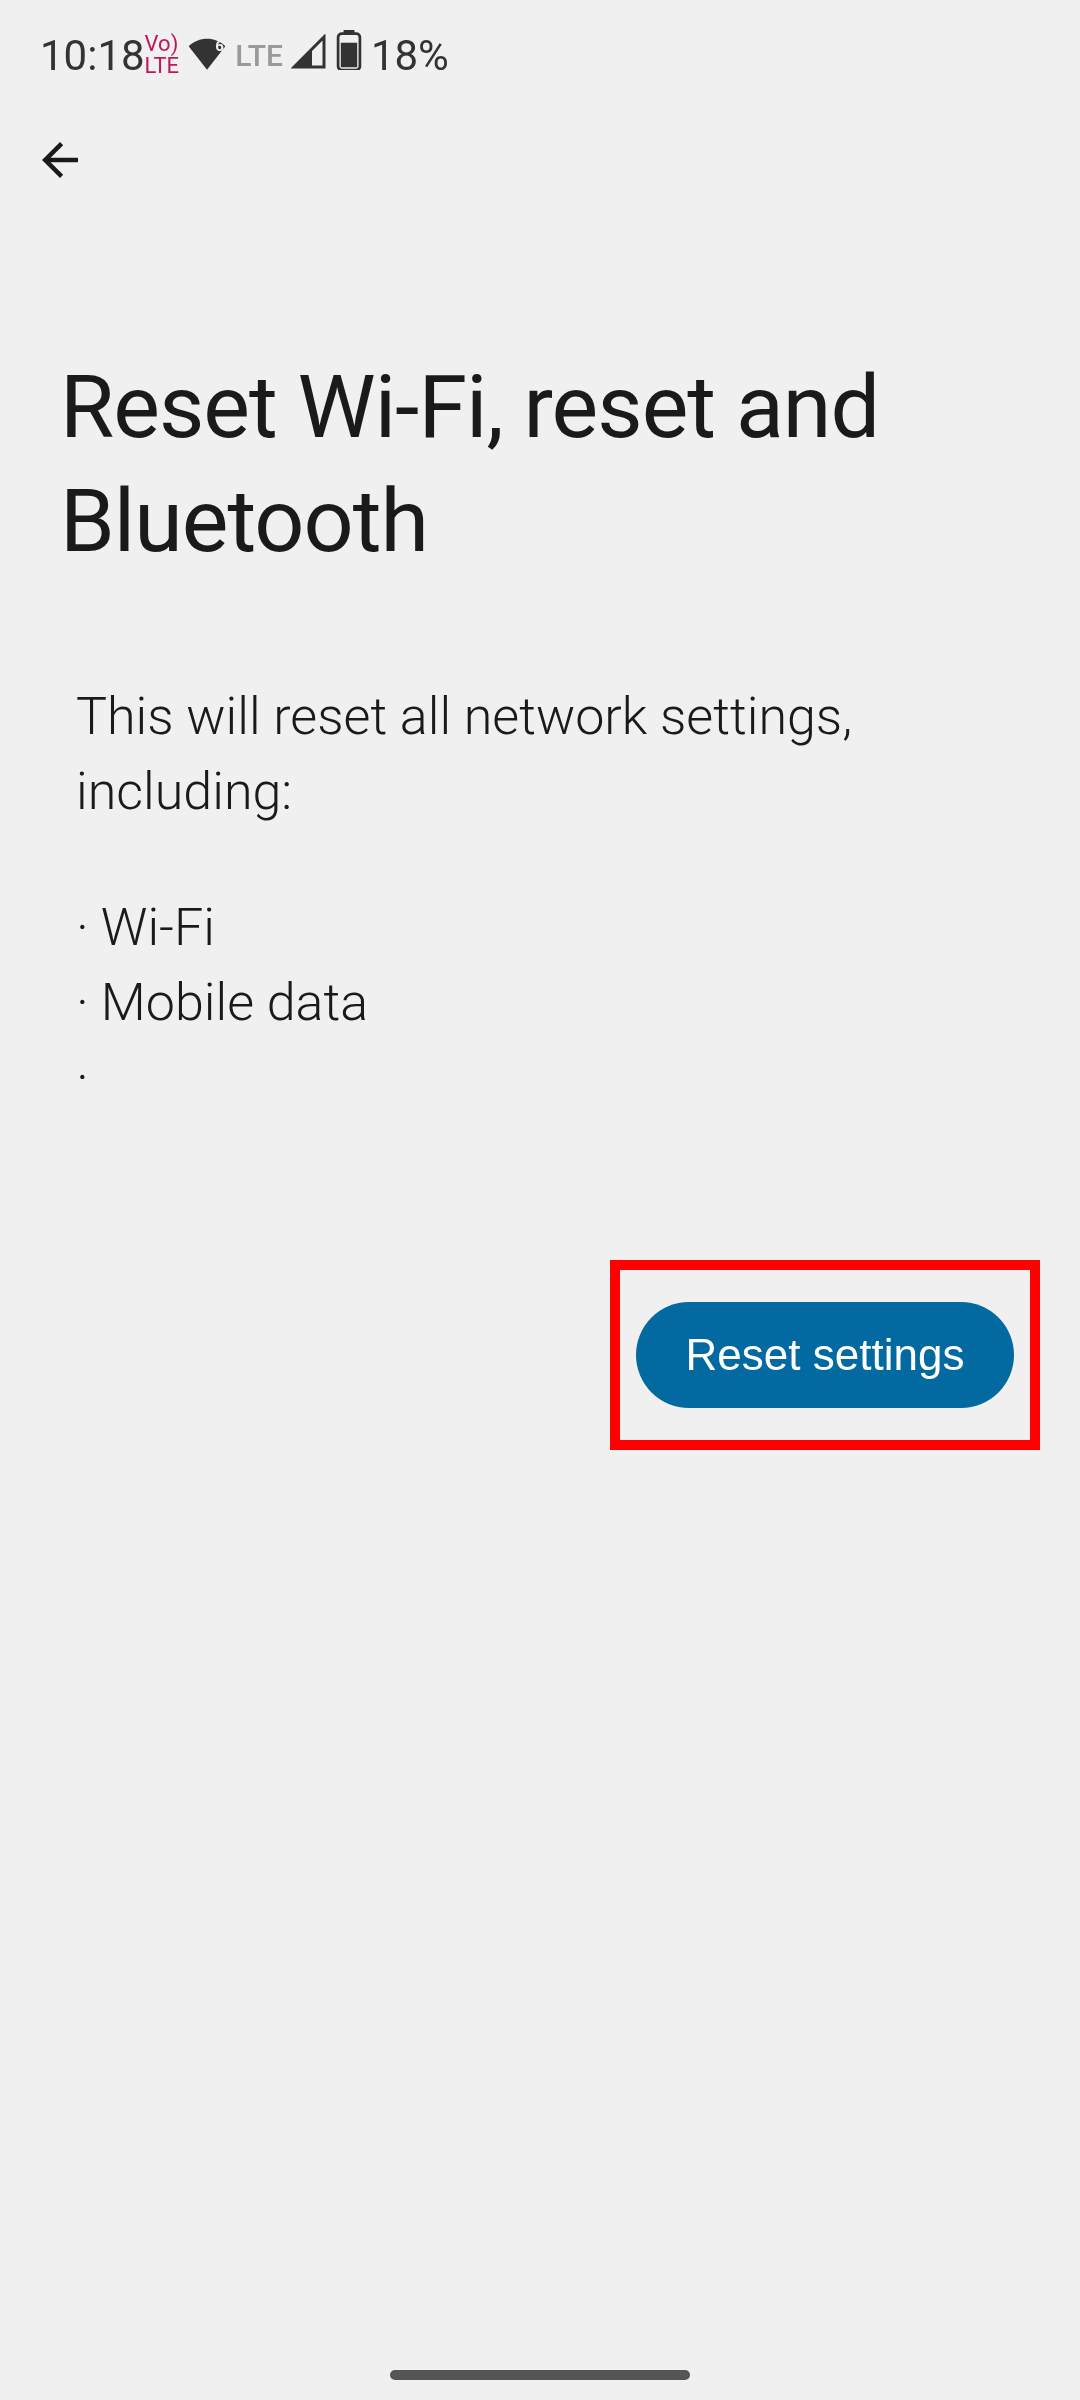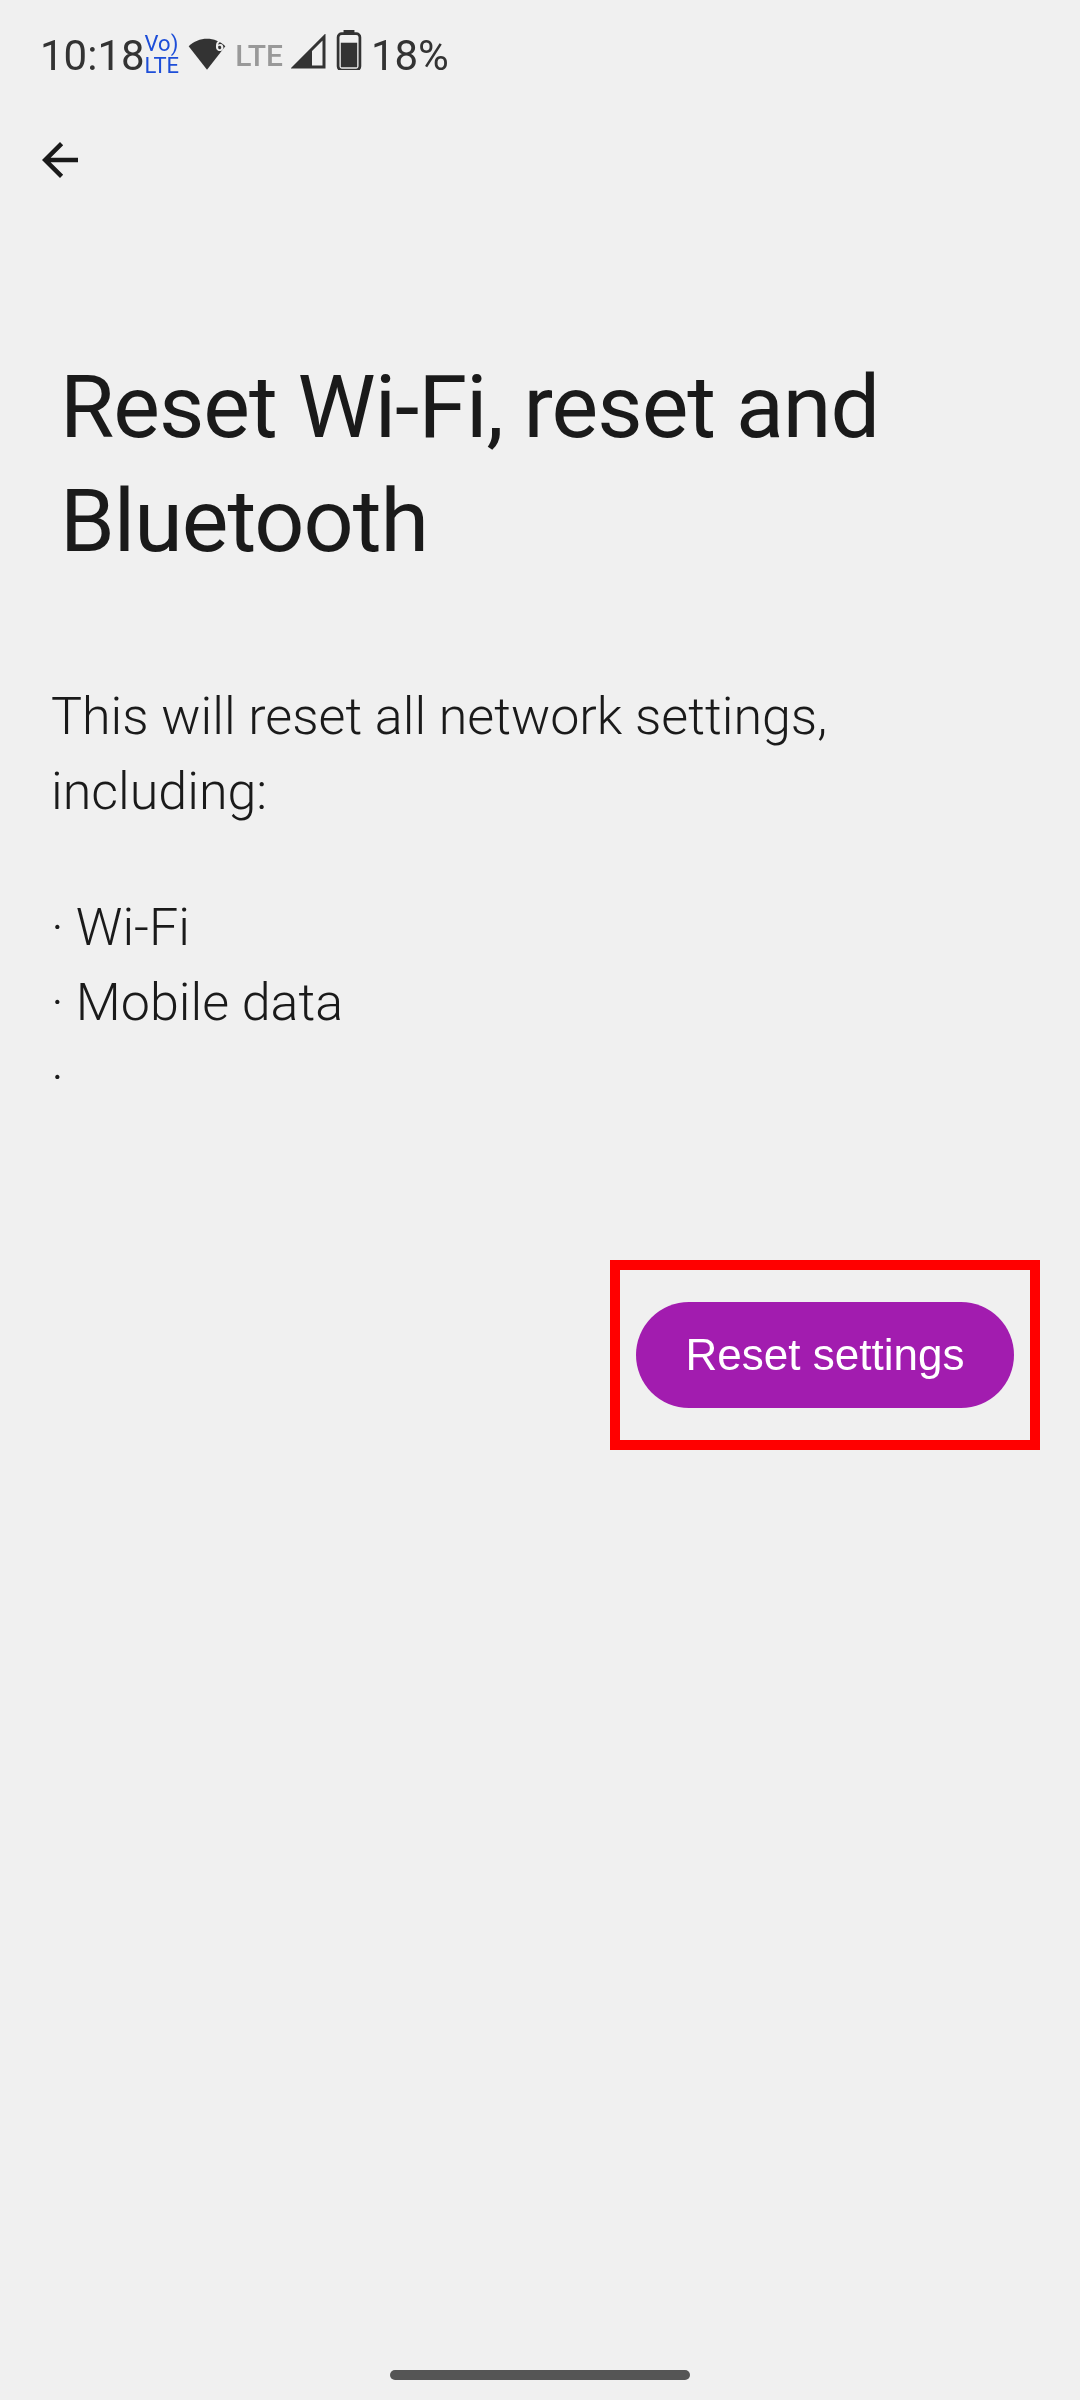--- a/index.html
+++ b/index.html
@@ -29,21 +29,21 @@
       gap: 10px;
     }
     .status-right .icon-group {
       display: flex;
       align-items: center;
       gap: 8px;
     }
     .volte {
       font-size: 22px;
       line-height: 1;
-      color: #1d4ed8;
+      color: #be185d;
     }
     .lte {
       font-size: 30px;
       color: #999;
       font-weight: 500;
     }
     .battery-pct {
       font-size: 42px;
       color: #333;
     }
@@ -60,21 +60,21 @@
     }
     .page-title {
       font-size: 88px;
       font-weight: 400;
       color: #1a1a1a;
       padding: 120px 60px 0 60px;
       line-height: 1.3;
       letter-spacing: -1px;
     }
     .description {
-      padding: 100px 60px 0 51px;
+      padding: 100px 60px 0 76px;
       font-size: 52px;
       color: #1a1a1a;
       line-height: 1.45;
       font-weight: 300;
     }
     .description .intro {
       margin-bottom: 60px;
     }
     .description .list-item {
       display: flex;
@@ -88,21 +88,21 @@
       top: 1260px;
       left: 610px;
       width: 430px;
       height: 190px;
       border: 10px solid #ff0000;
       display: flex;
       align-items: center;
       justify-content: center;
     }
     .reset-button {
-      background: #a21caf;
+      background: #0369a1;
       color: #fff;
       border: none;
       border-radius: 60px;
       padding: 28px 50px;
       font-size: 44px;
       font-weight: 400;
       cursor: pointer;
     }
     .nav-handle {
       position: absolute;

